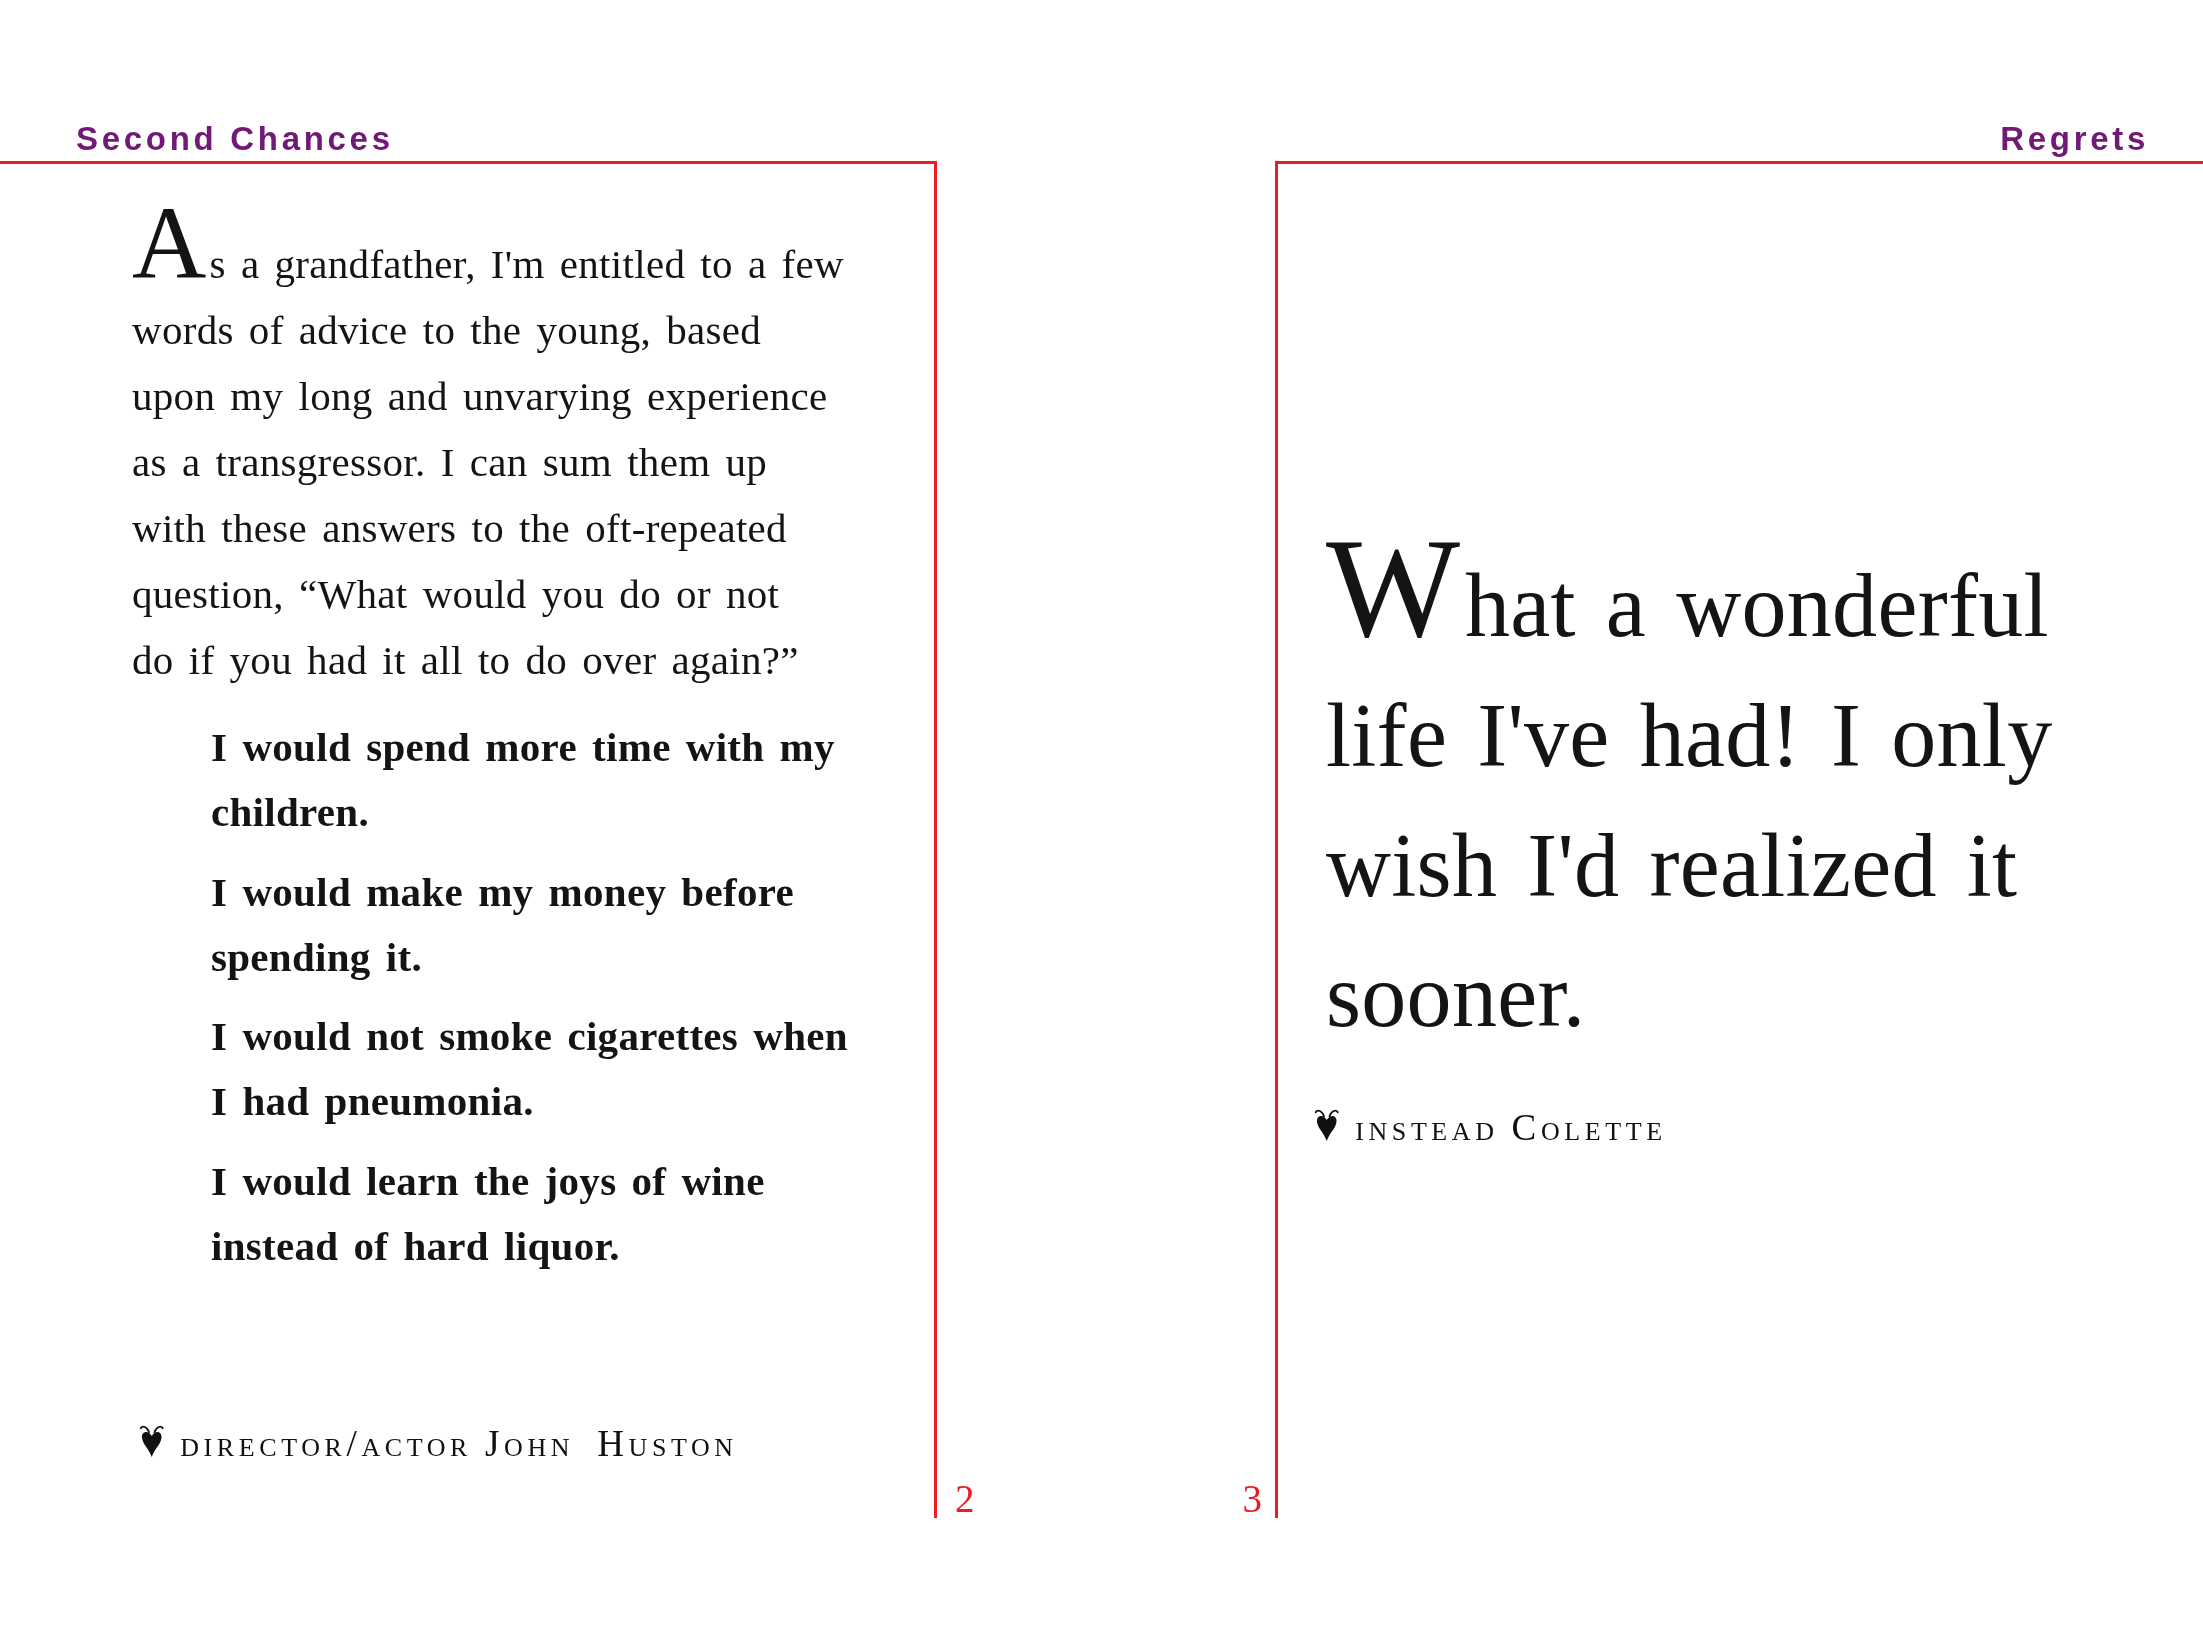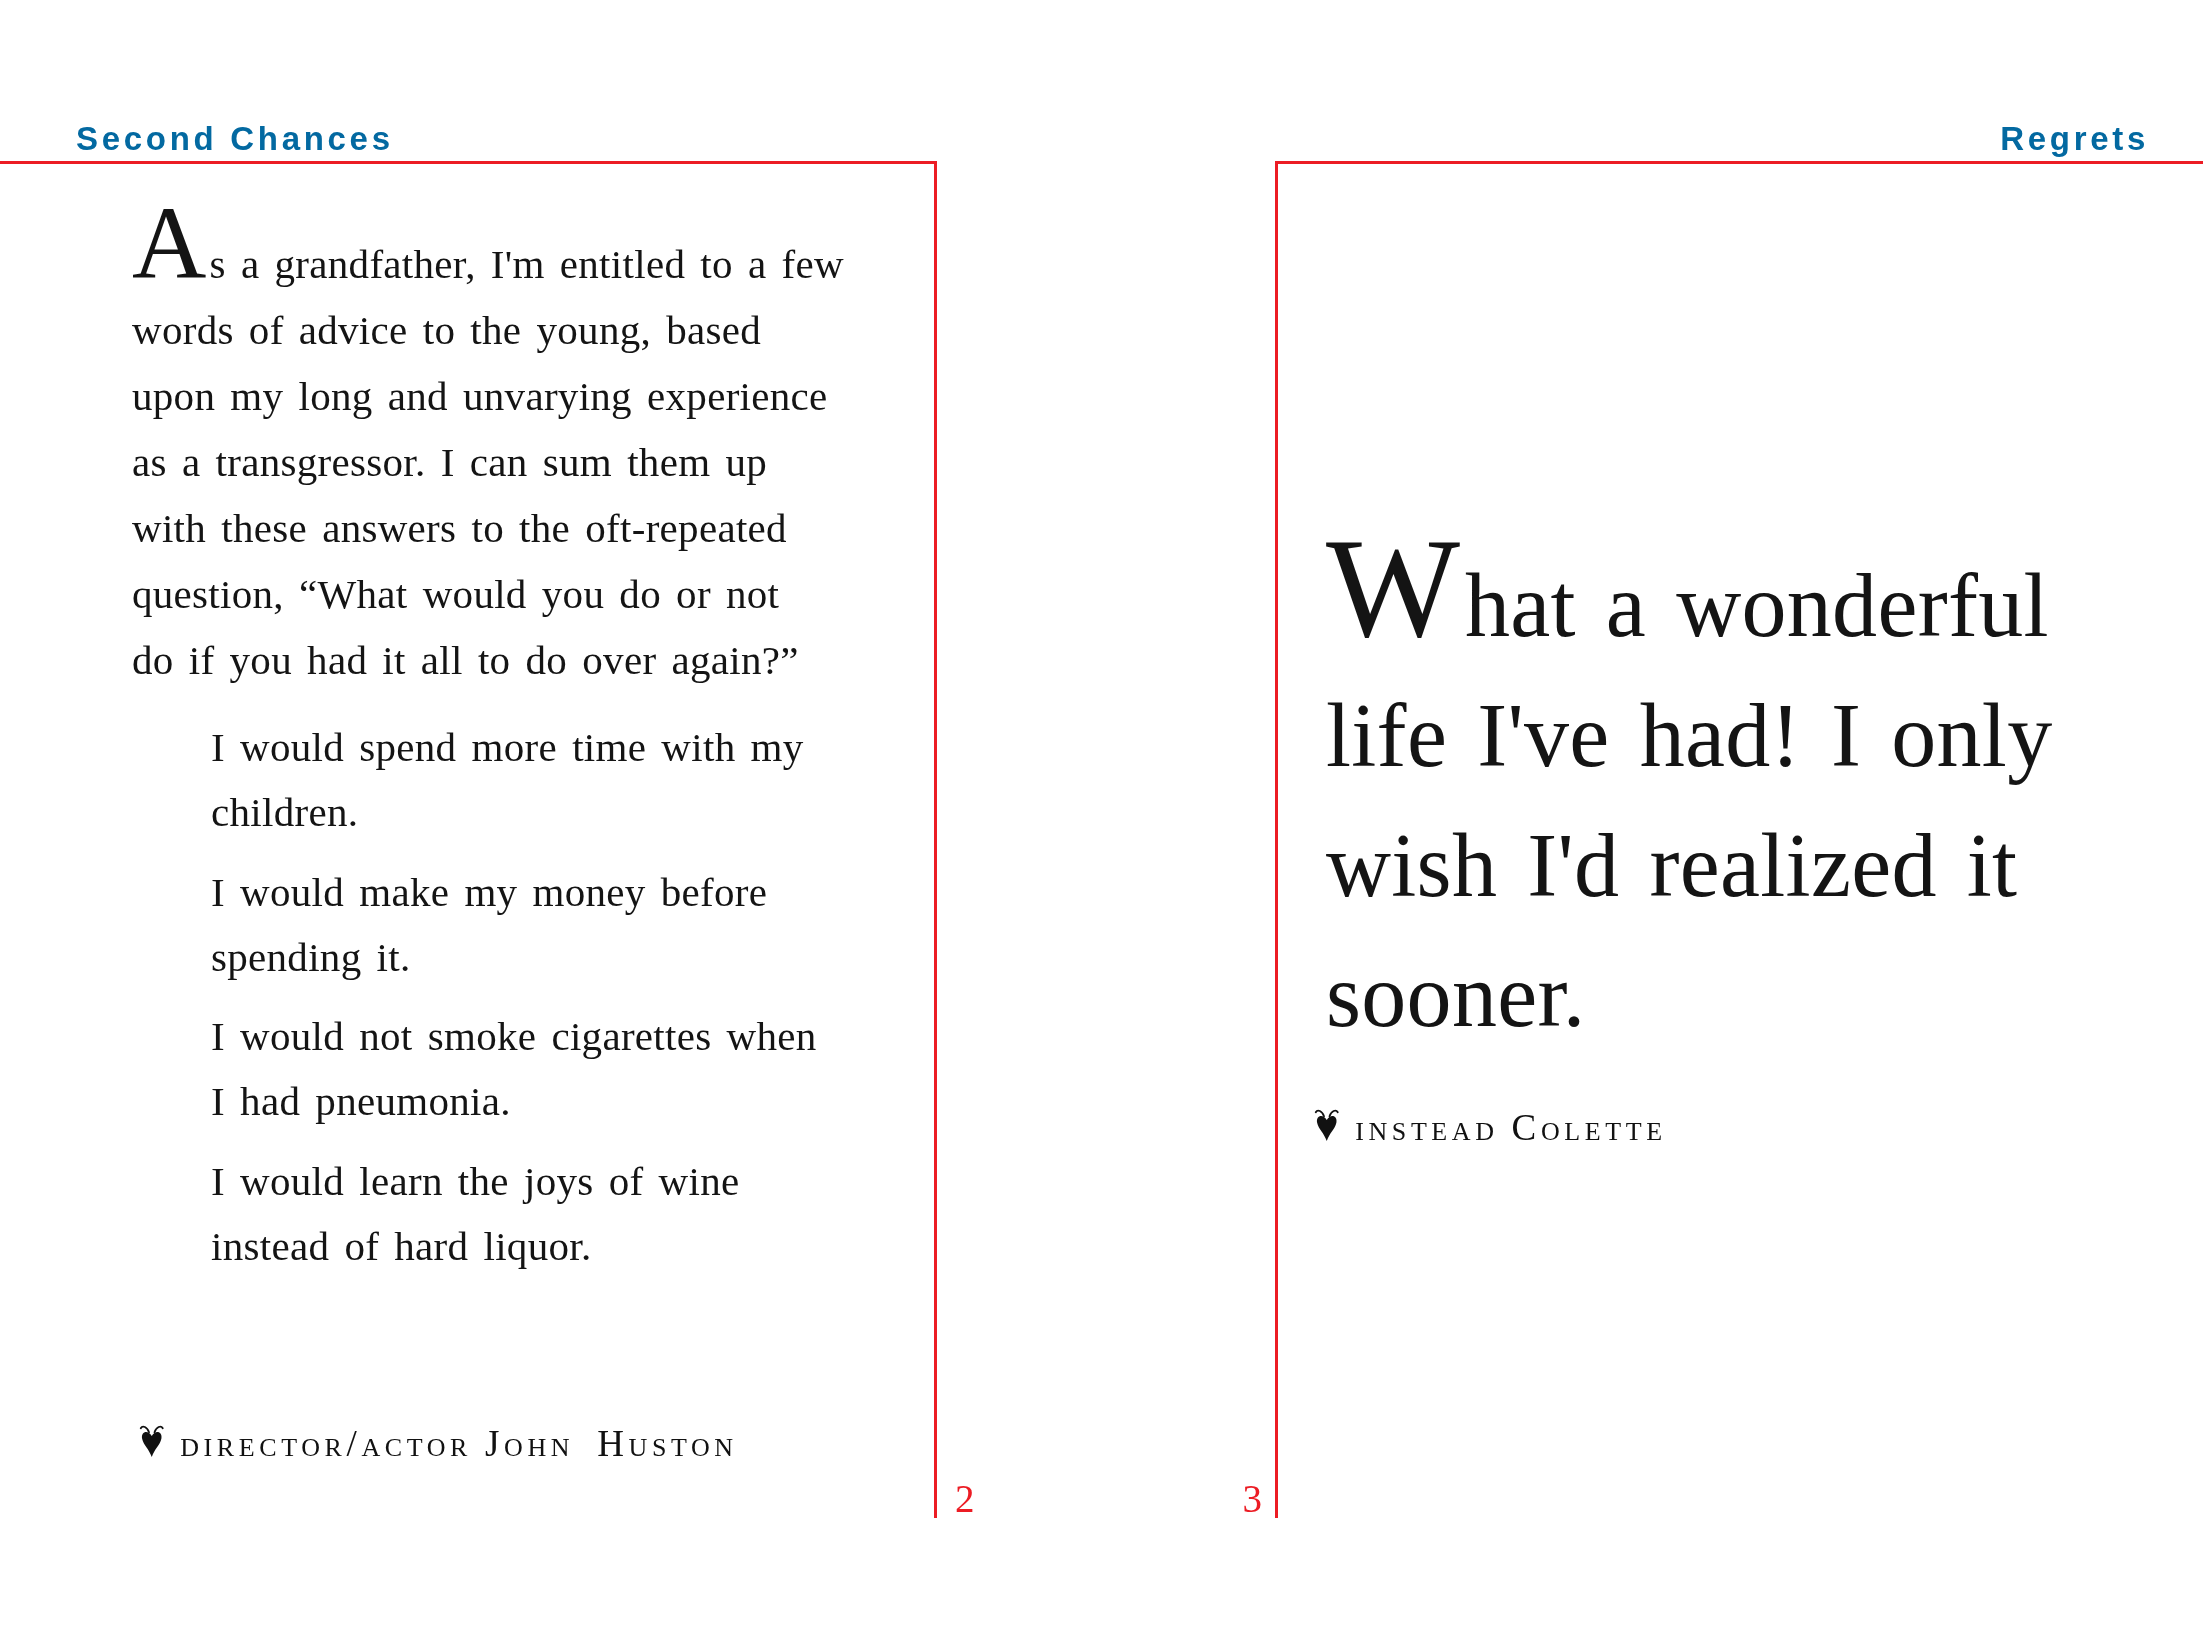--- a/index.html
+++ b/index.html
@@ -20,40 +20,40 @@
   .rule-h-right { left: 1275px; top: 161px; width: 929px; height: 2.8px; }
   .rule-v-left  { left: 934px; top: 161px; width: 2.8px;  height: 1357px; }
   .rule-v-right { left: 1275px; top: 161px; width: 2.8px;  height: 1357px; }
 
   
   .running-head {
     font-family: "Liberation Sans", sans-serif;
     font-weight: bold;
     font-size: 33px;
     letter-spacing: 3.7px;
-    color: #0369a1;
+    color: #701a75;
     white-space: nowrap;
   }
   .rh-left  { left: 76px; top: 120px; }
   .rh-right { right: 55px; top: 120px; text-align: center; }
 
   
   .para {
     left: 132px; top: 231px; width: 826px;
     font-size: 41px; line-height: 66px;
     white-space: pre-line;
     word-spacing: 4.6px; letter-spacing: 0.3px;
   }
   .dropcap-a { font-size: 103px; line-height: 0; margin-right: 2.8px; }
   .list {
     left: 211px; top: 715px; width: 735px;
     font-size: 41px; line-height: 65px;
     letter-spacing: 0.3px; word-spacing: 4.6px;
   }
-  .list-item { white-space: pre-line; margin: 0 0 14.7px 0; }
+  .list-item { white-space: pre-line; margin: 0 0 14.7px 0; font-weight: bold; }
 
   
   .attribution {
     font-size: 37px; letter-spacing: 4.6px; word-spacing: 9.2px;
     white-space: nowrap; color: #111;
   }
   .attribution .role, .attribution .name { font-variant: small-caps; }
   .attribution .name { margin-left: 13px; }
   .attr-left  { left: 138px;  top: 1422px; }
   .attr-right { left: 1313px; top: 1106px; }

